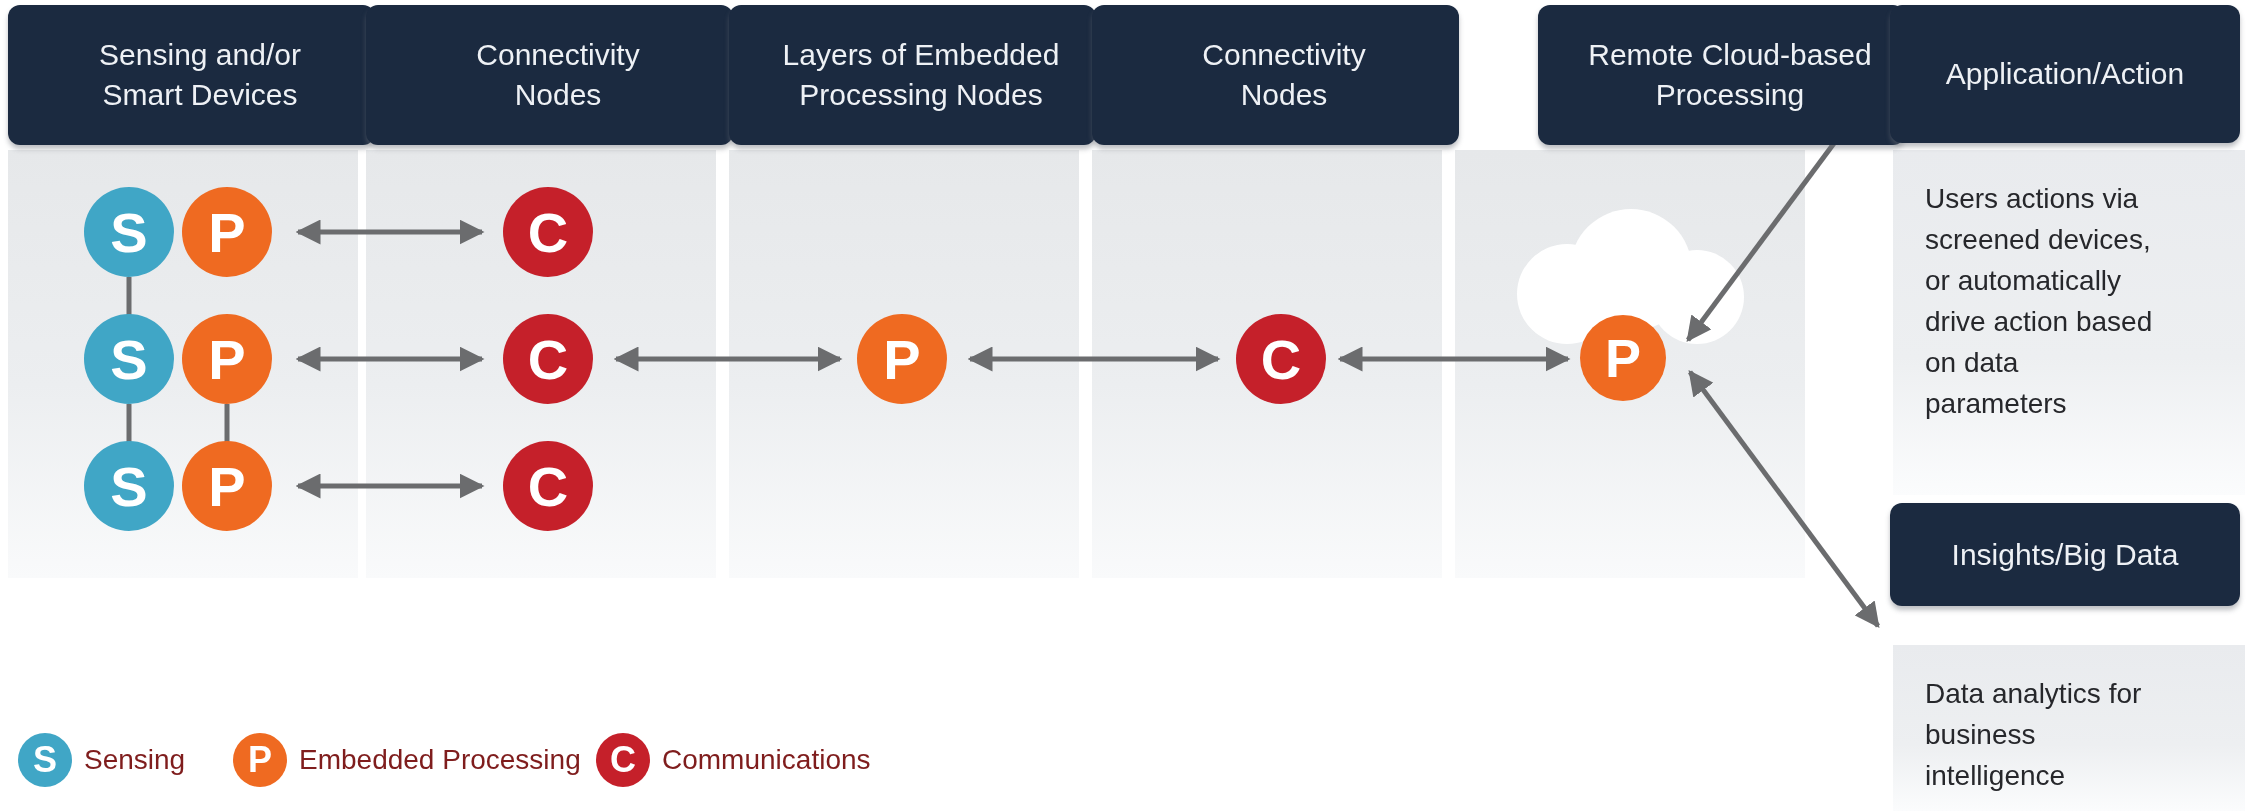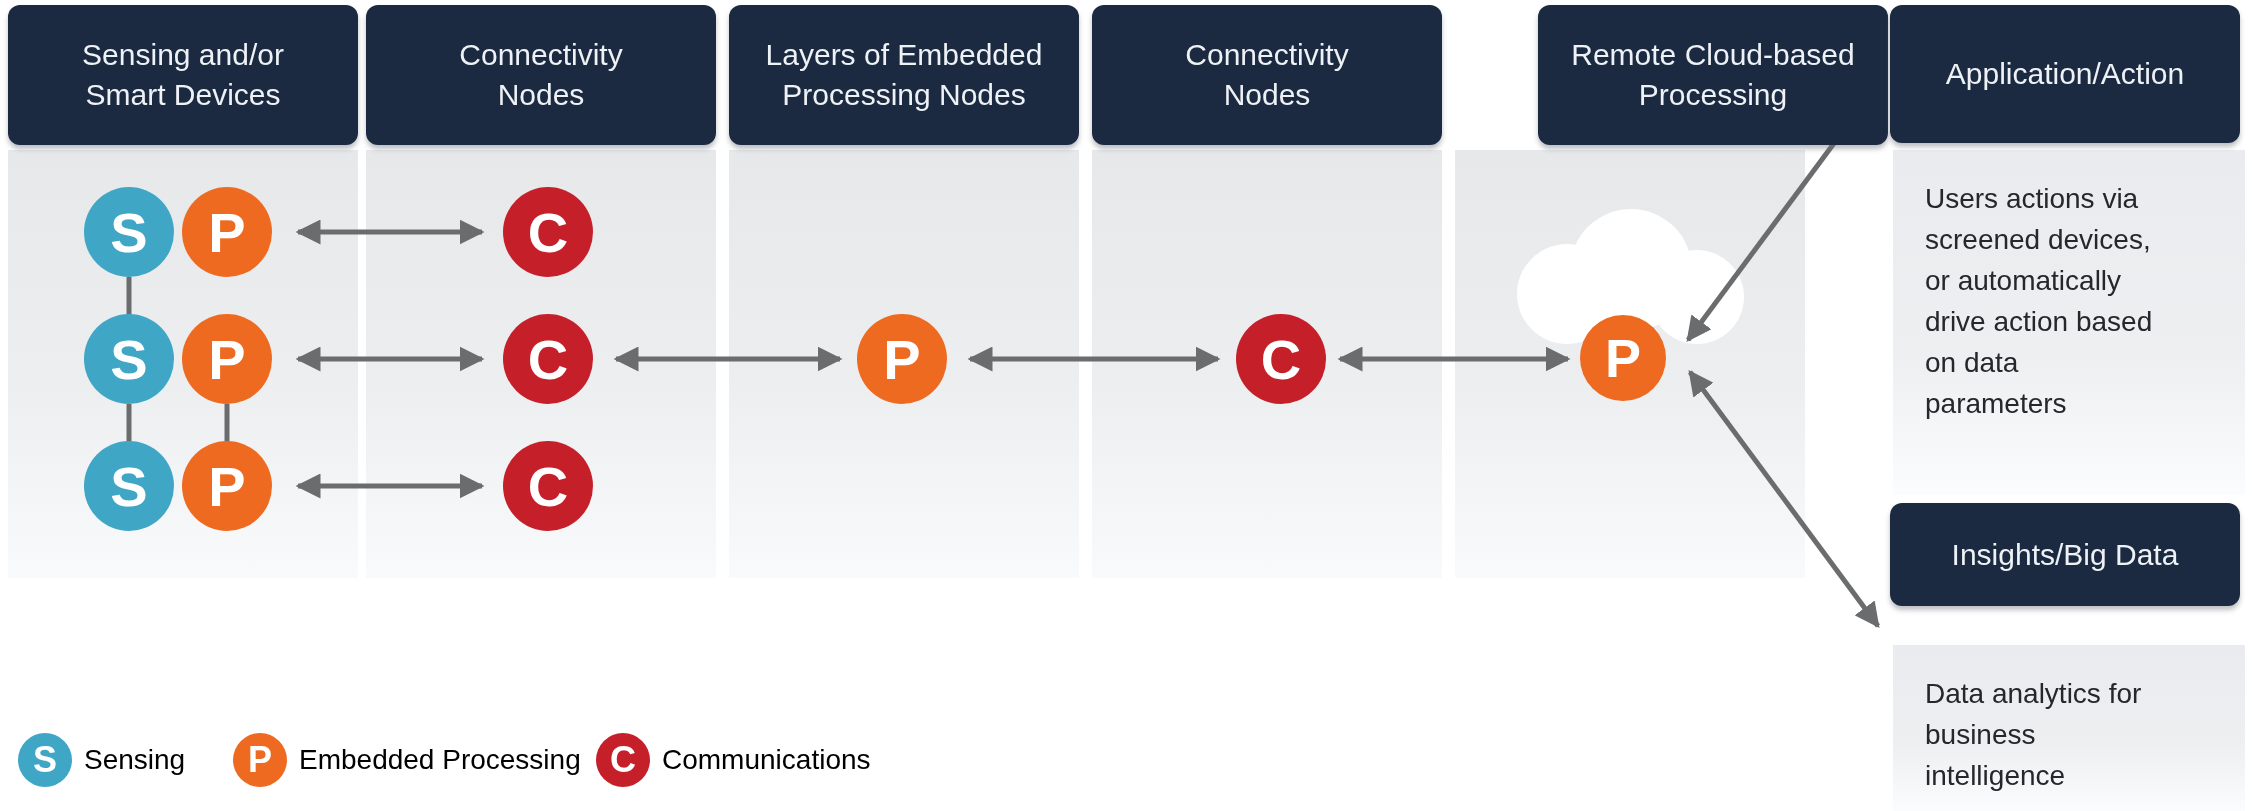--- a/index.html
+++ b/index.html
@@ -11,21 +11,21 @@
   .col-body{
     position:absolute;top:150px;height:428px;width:350px;
     background:linear-gradient(180deg,#e6e8ea 0%,#eceef0 55%,#f9fafb 100%);
   }
   
   .navy{
     position:absolute;background:#1b2a40;color:#eef1f5;
     border-radius:12px;display:flex;align-items:center;justify-content:center;
     text-align:center;box-shadow:0 4px 5px rgba(110,115,125,.45);
   }
-  .col-head{top:5px;height:140px;width:350px;font-size:30px;line-height:40px;white-space:pre-line;}
+  .col-head{top:5px;height:140px;width:350px;font-size:30px;line-height:40px;white-space:pre-line;padding-left:17px;}
   .rp-head{left:1890px;width:350px;font-size:30px;}
   
   .rp-gray{
     position:absolute;left:1893px;width:352px;
     background:linear-gradient(180deg,#e9ebee 0%,#edeff1 60%,#fbfcfd 100%);
     color:#26272b;font-size:28px;line-height:41px;white-space:pre-line;
     box-sizing:border-box;padding:28px 22px 0 32px;
   }
   
   .banner{
@@ -41,21 +41,21 @@
   .node.small{width:86px;height:86px;font-size:54px;}
   .ns{background:#40a6c6;}
   .np{background:#ef6a21;}
   .nc{background:#c5202a;}
   
   .legend-item{position:absolute;display:flex;align-items:center;}
   .lnode{
     width:54px;height:54px;border-radius:50%;display:flex;align-items:center;justify-content:center;
     color:#fff;font-weight:bold;font-size:36px;flex:0 0 auto;
   }
-  .llabel{margin-left:12px;color:#000000;font-size:28px;white-space:nowrap;}
+  .llabel{margin-left:12px;color:#7f1d1d;font-size:28px;white-space:nowrap;}
   svg.overlay{position:absolute;left:0;top:0;pointer-events:none;}
 </style>
 </head>
 <body>
 
 <div class="canvas">
 
   <div class="col-body" style="left:8px"></div>
   <div class="col-body" style="left:366px"></div>
   <div class="col-body" style="left:729px"></div>

